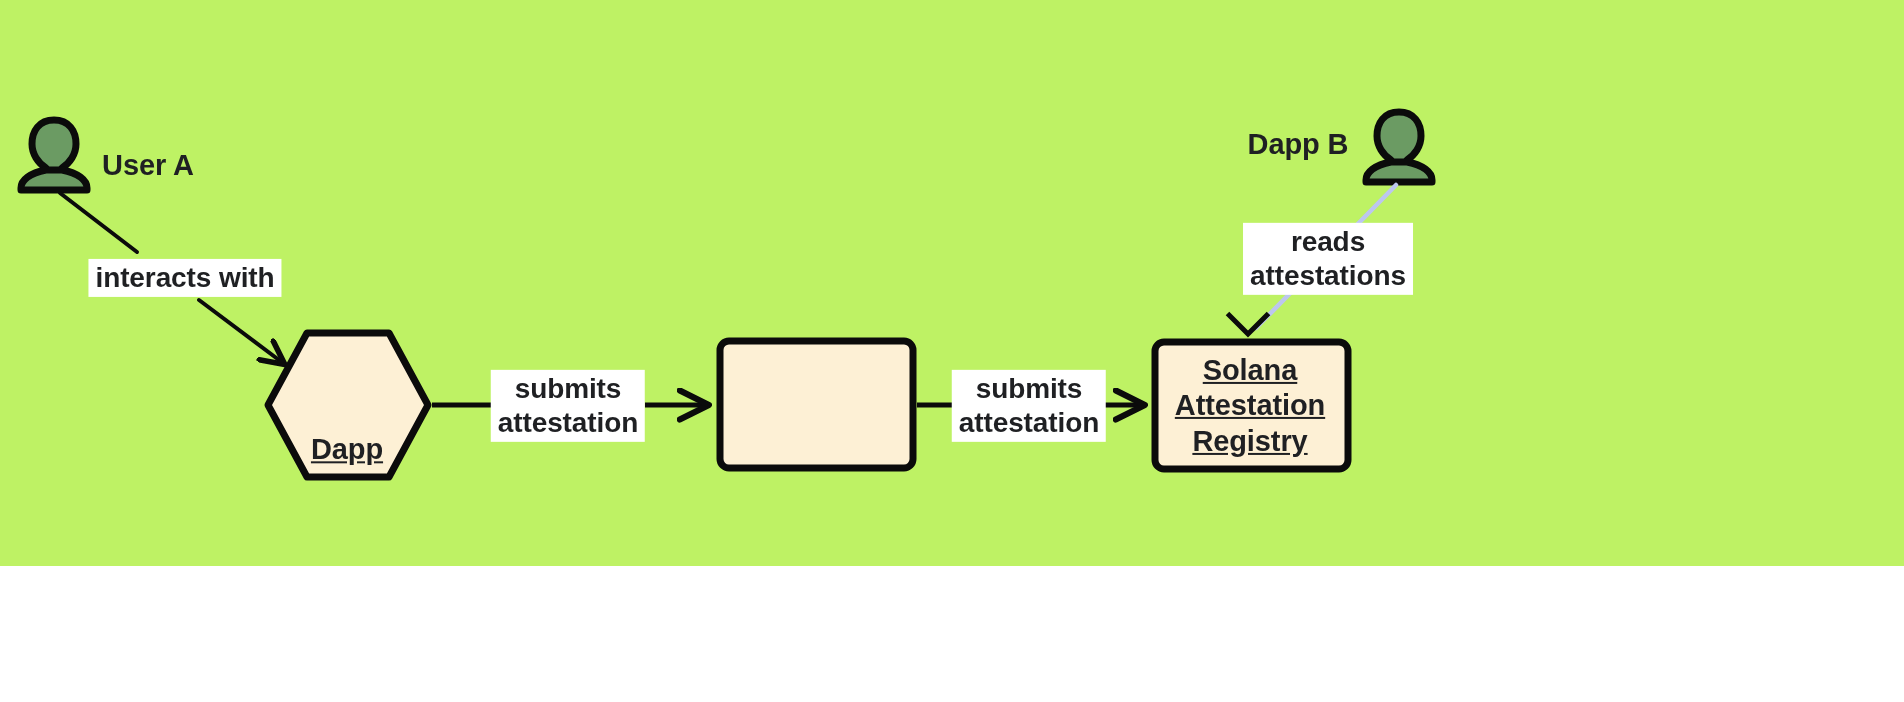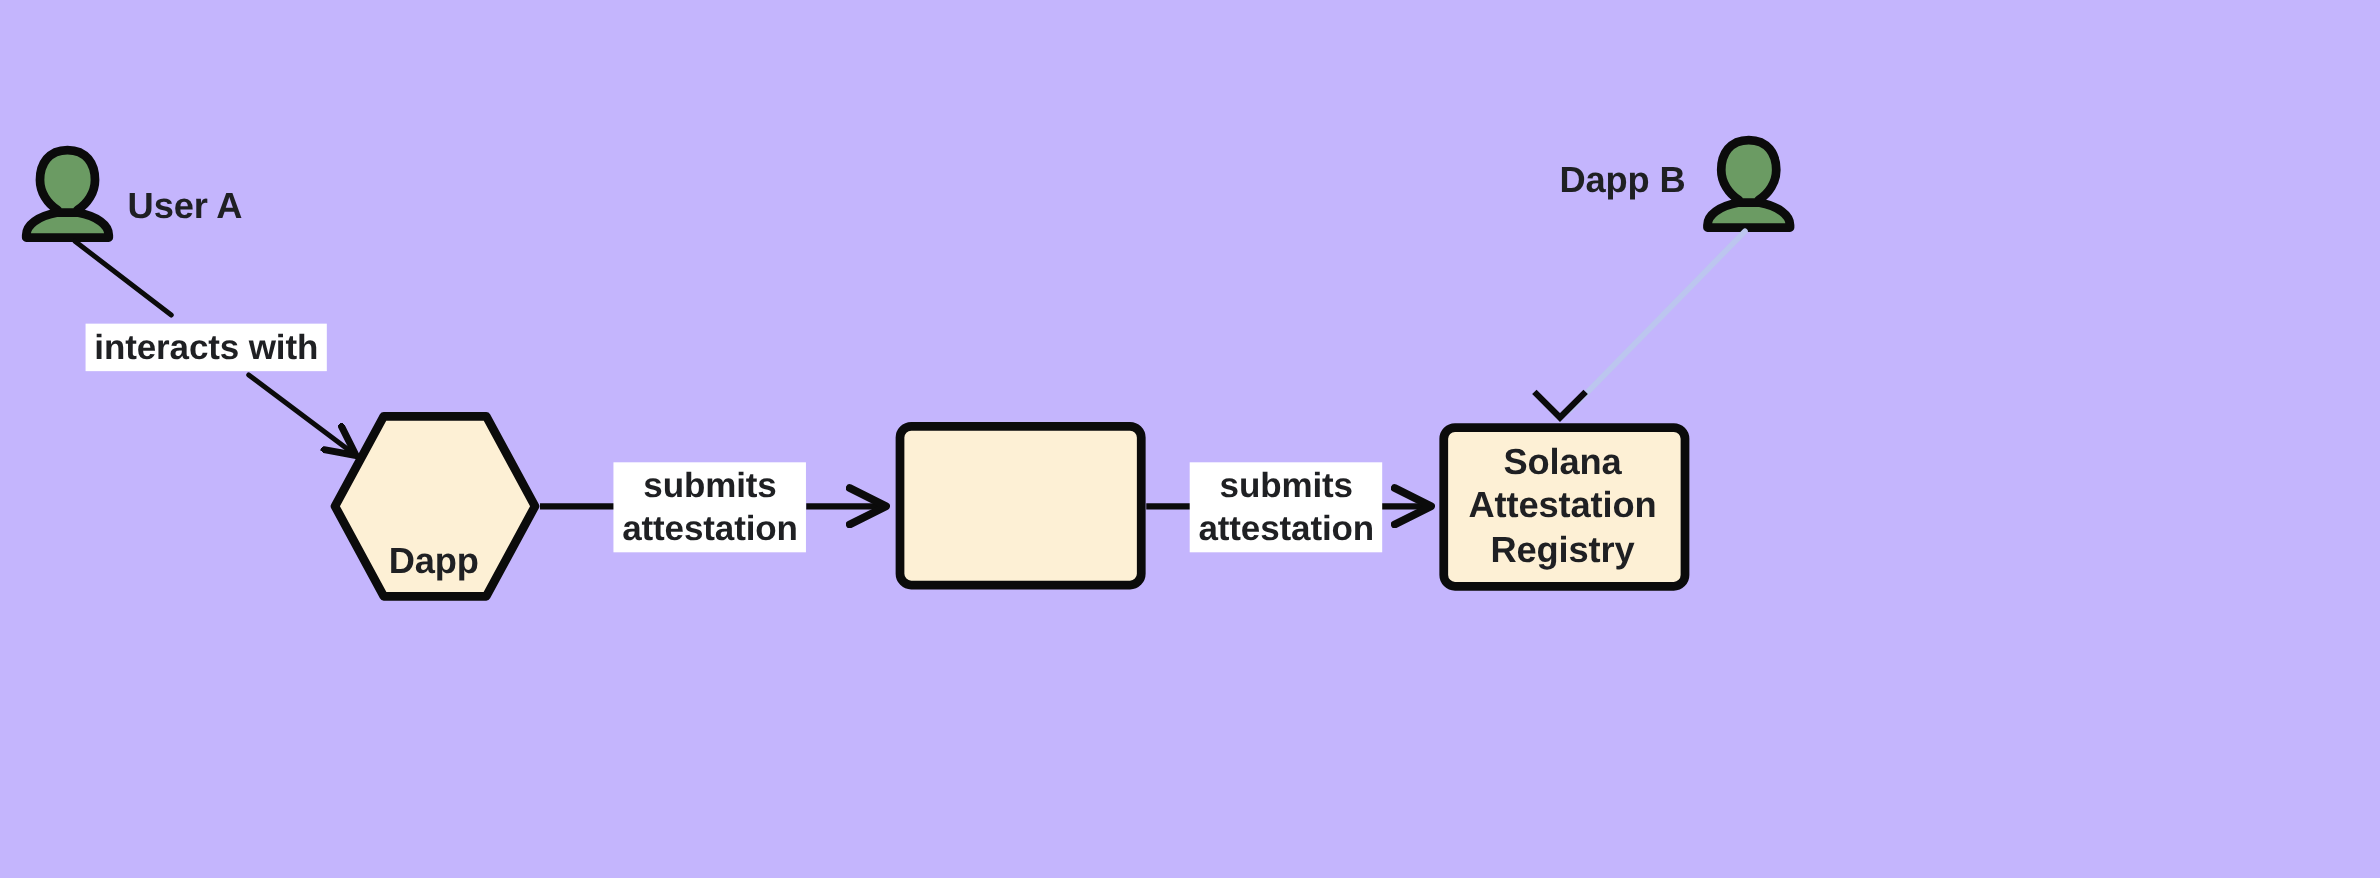--- a/index.html
+++ b/index.html
@@ -7,22 +7,22 @@
     margin: 0;
     padding: 0;
     background: #ffffff;
   }
   body {
     font-family: "Liberation Sans", "DejaVu Sans", sans-serif;
   }
   #diagram-root {
     position: relative;
     width: 1904px;
-    height: 702px;
-    background: #c4b5fd;
+    height: 566px;
+    background: #bef264;
     overflow: hidden;
   }
   #diagram-svg {
     position: absolute;
     left: 0;
     top: 0;
     width: 1904px;
     height: 702px;
     display: block;
   }
@@ -34,20 +34,21 @@
     color: #1f2023;
     font-weight: bold;
     text-align: center;
     line-height: 1.22;
     white-space: pre-line;
     pointer-events: none;
     letter-spacing: -0.1px;
   }
   .node-label {
     font-size: 29px;
+    text-decoration: underline;
   }
   .edge-label {
     font-size: 28px;
   }
   .actor-label {
     font-size: 29px;
   }
   .centered {
     transform: translate(-50%, -50%);
   }
@@ -127,29 +128,31 @@
 
     <line x1="1396" y1="185" x2="1256" y2="328" stroke="#bcc6ef" stroke-width="4.5" stroke-linecap="round"></line>
 
     <path d="M 1248 305 L 1248 334 L 1277 334" fill="none" stroke="#0b0b0b" stroke-width="5" stroke-linecap="butt" stroke-linejoin="miter" transform="rotate(-45 1248 334)"></path>
   </svg>
 
   <div class="actor-label centered" style="left:148px; top:166px;">User A</div>
 
   <div class="actor-label centered" style="left:1298px; top:145px;">Dapp B</div>
 
-  <div class="edge-label centered label-bg" style="left:165px; top:278px;text-align:center;">interacts with</div>
+  <div class="edge-label centered label-bg" style="left:185px; top:278px;text-align:center;">interacts with</div>
 
   <div class="node-label centered" style="left:347px; top:406px;margin-top:44px;">Dapp</div>
 
   <div class="edge-label centered label-bg" style="left:568px; top:406px;">submits
 attestation</div>
 
 
   <div class="edge-label centered label-bg" style="left:1029px; top:406px;">submits
 attestation</div>
 
   <div class="node-label centered" style="left:1250px; top:406px;">Solana
 Attestation
 Registry</div>
 
+  <div class="edge-label centered label-bg" style="left:1328px; top:259px;">reads
+attestations</div>
 
 </div>
 
 </body></html>

